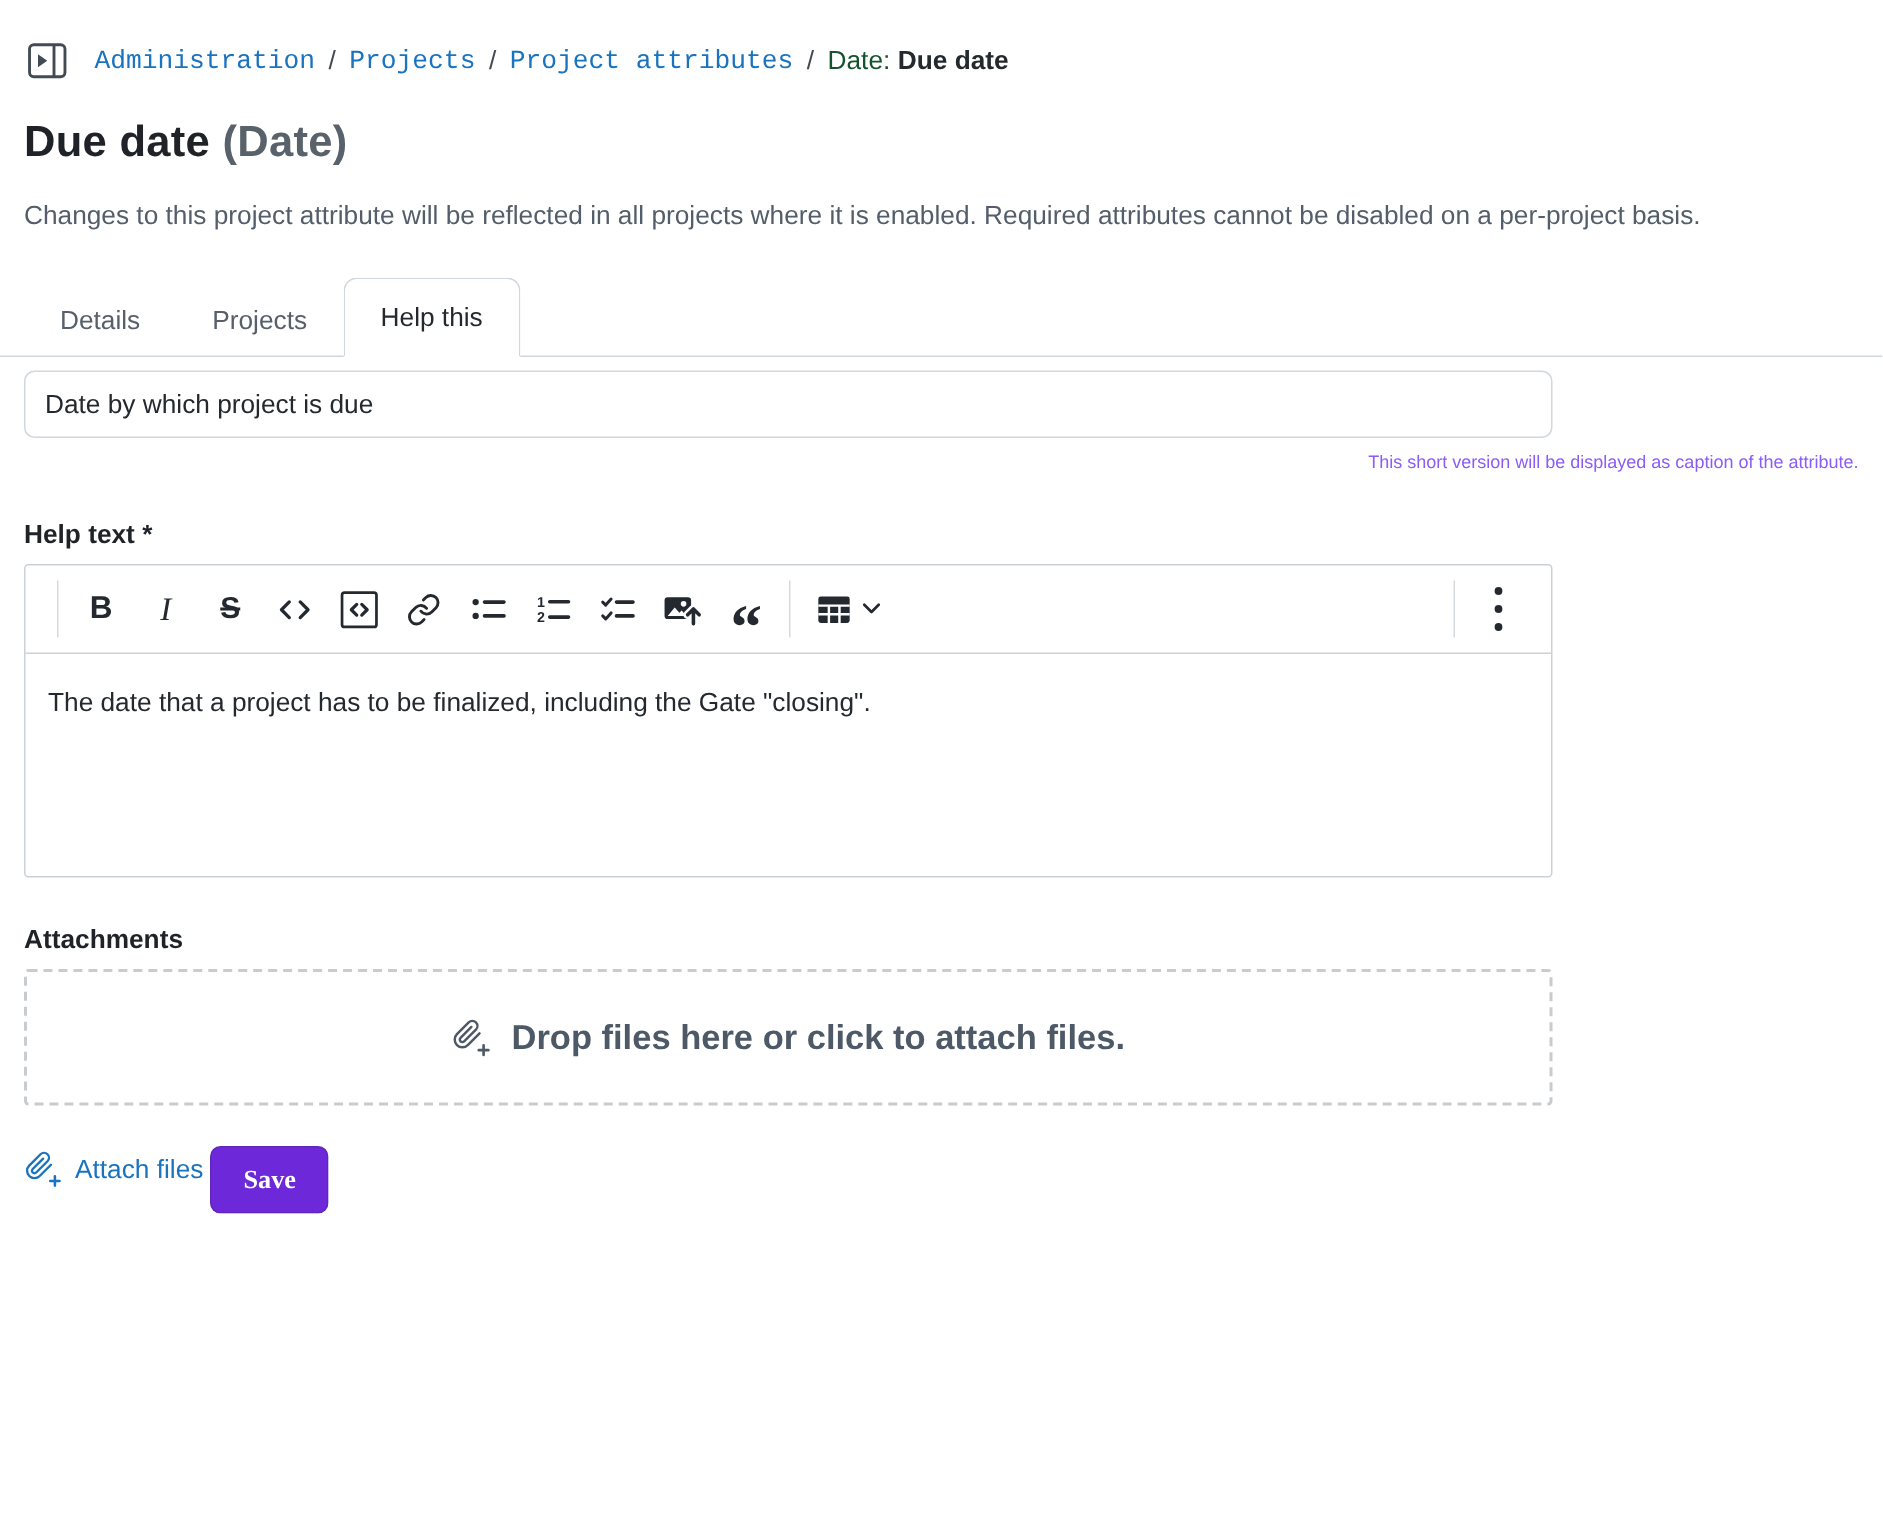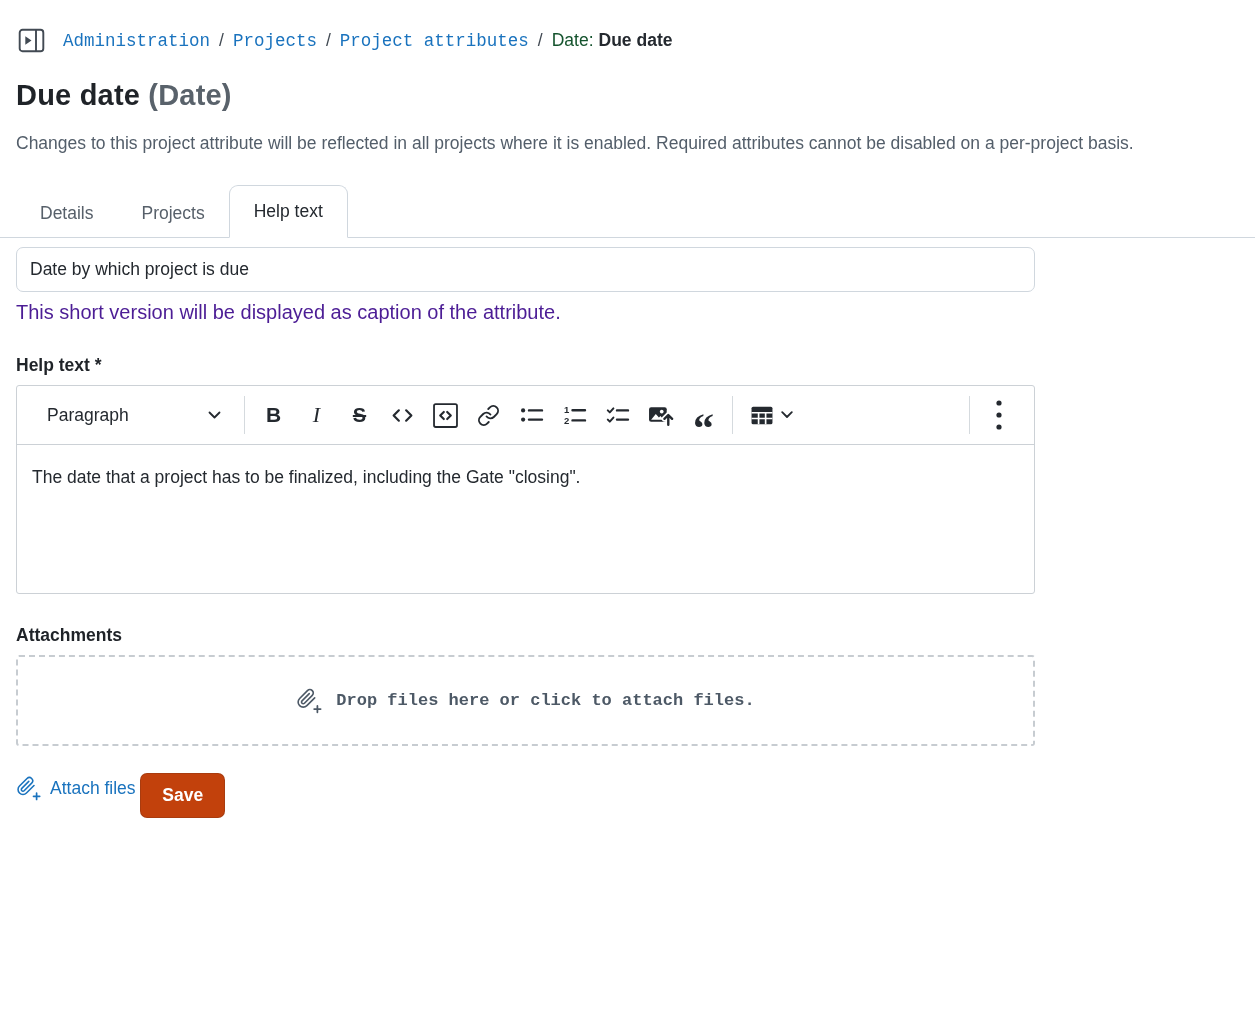--- a/index.html
+++ b/index.html
@@ -57,21 +57,21 @@
 
   
   .form { padding: 0 16px; }
   .field-label { font-size: 17.5px; font-weight: 700; margin-top: 31px; }
   .caption-input {
     margin-top: 9px; width: 1019px; height: 45px;
     border: 1px solid #d0d7de; border-radius: 7px;
     padding: 12px 13px; font-size: 17.5px; color: #24292f;
     font-family: "Liberation Sans", sans-serif; background: #fff; outline: none;
   }
-  .hint { margin-top: 9px; color: #4c1d95; font-size: 20px; }
+  .hint { margin-top: 9px; color: #8b5cf6; font-size: 12px; text-align: right; }
 
   
   .editor { margin-top: 9px; width: 1019px; border: 1px solid #ccd1d6; border-radius: 3px; background: #fff; }
   .toolbar {
     display: flex; align-items: center;
     height: 59px; padding: 0 14px;
     border-bottom: 1px solid #ccd1d6;
   }
   .toolbar button {
     background: none; border: none; cursor: pointer; color: #24292f;
@@ -96,33 +96,33 @@
     cursor: text;
   }
 
   
   .dropzone {
     margin-top: 9px; width: 1019px; height: 91px;
     border: 2px dashed #c7ccd1; border-radius: 3px;
     display: flex; align-items: center; justify-content: center; gap: 13px;
     cursor: pointer; color: #4d5966;
   }
-  .dropzone-text { font-size: 17px; font-weight: 700; color: #4d5966; font-family: Liberation Mono, monospace; }
+  .dropzone-text { font-size: 23px; font-weight: 700; color: #4d5966; }
   .attach-link {
     margin-top: 23px; display: inline-flex; align-items: center; gap: 8px;
     color: #1a73be; text-decoration: none; font-size: 17.5px; cursor: pointer;
   }
   .visibility-note { margin-top: 13px; color: #535e6a; font-size: 17.5px; }
 
   
   .save-button {
-    margin-top: 27px; background: #c2410c; color: #ffffff;
+    margin-top: 27px; background: #6d28d9; color: #ffffff;
     border: 1px solid rgba(27,31,36,.15); border-radius: 7px;
     padding: 11px 21px; font-size: 17.5px; font-weight: 600;
-    font-family: Liberation Sans, sans-serif; cursor: pointer;
+    font-family: Liberation Serif, serif; cursor: pointer;
   }
 </style>
 </head>
 <body>
 
 <div class="breadcrumb-row">
   <button class="sidebar-toggle">
     <span>
       <svg width="27" height="27" viewBox="0 0 24 24" fill="none" stroke="#424a53" stroke-width="1.7">
         <rect x="1.5" y="2.5" width="21" height="19" rx="2.5"></rect>
@@ -146,42 +146,34 @@
 <h1 class="page-title">
   <span>Due date</span>
   <span class="type-suffix">(Date)</span>
 </h1>
 
 <p class="page-desc">Changes to this project attribute will be reflected in all projects where it is enabled. Required attributes cannot be disabled on a per-project basis.</p>
 
 <div class="tab-bar">
   <button class="tab">Details</button>
   <button class="tab">Projects</button>
-  <button class="tab active">Help text</button>
+  <button class="tab active">Help this</button>
 </div>
 
 <div class="form">
 
   
   <input class="caption-input" type="text" value="Date by which project is due" style="">
   <p class="hint">This short version will be displayed as caption of the attribute.</p>
 
   
   <div class="field-label">Help text *</div>
   <div class="editor">
     <div class="toolbar">
 
-      <button class="btn-paragraph">
-        <span>Paragraph</span>
-        <span>
-          <svg width="13" height="9" viewBox="0 0 13 9" fill="none" stroke="#24292f" stroke-width="1.8" stroke-linecap="round" stroke-linejoin="round">
-              <path d="M1.5 1.5 L6.5 6.5 L11.5 1.5"></path>
-            </svg>
-        </span>
-      </button>
 
       <span class="tdiv"></span>
 
       <button class="icon-btn">
         <span class="glyph-b">B</span>
       </button>
       <button class="icon-btn">
         <span class="glyph-i">I</span>
       </button>
       <button class="icon-btn">

